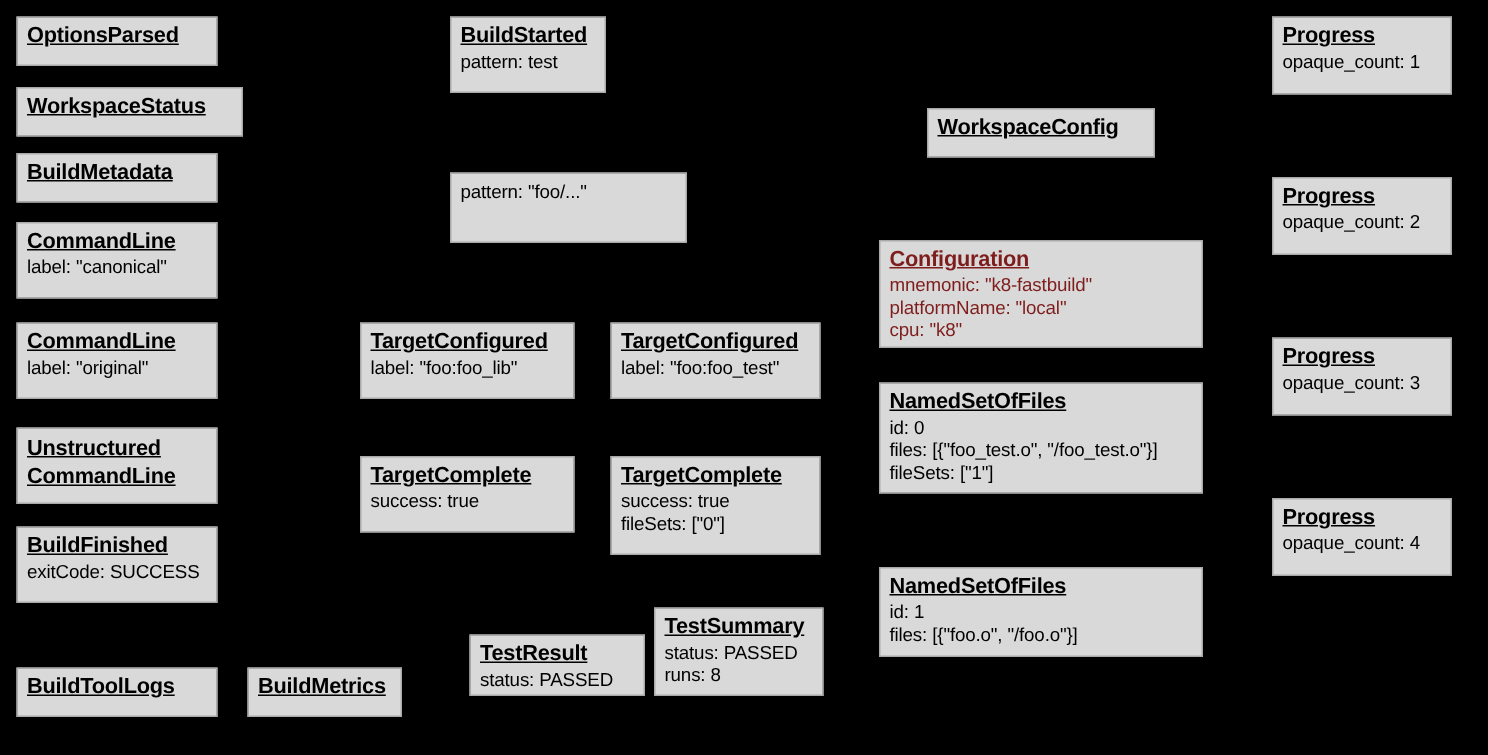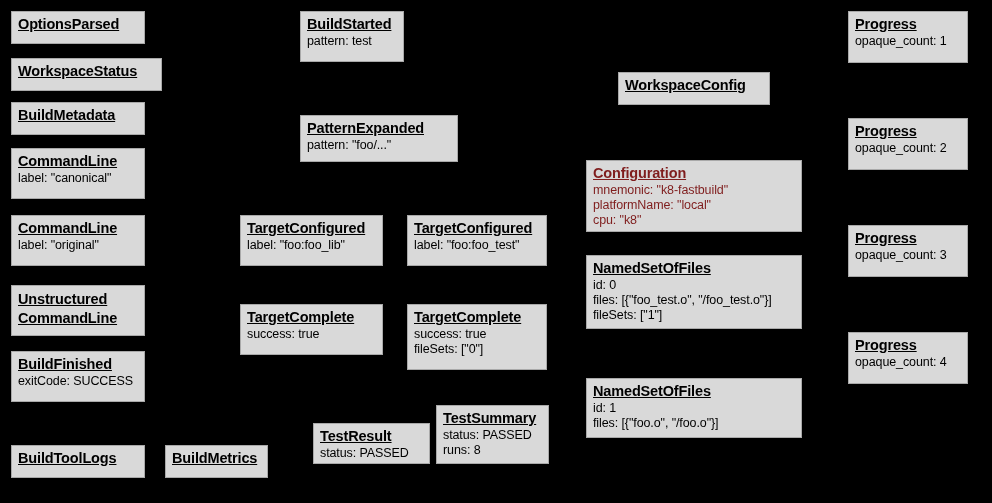--- a/index.html
+++ b/index.html
@@ -87,21 +87,20 @@
     <div class="node" style="left: 165px; top: 445px; width: 103px; height: 33px; background: rgb(217, 217, 217); border-color: rgb(169, 169, 169); color: rgb(0, 0, 0);">
       <div class="node-title">BuildMetrics</div>
     </div>
     <div class="node" style="left: 300px; top: 11px; width: 104px; height: 51px; background: rgb(217, 217, 217); border-color: rgb(169, 169, 169); color: rgb(0, 0, 0);">
       <div class="node-title">BuildStarted</div>
       <div class="node-fields">
         <div class="node-field">pattern: test</div>
       </div>
     </div>
     <div class="node" style="left: 300px; top: 115px; width: 158px; height: 47px; background: rgb(217, 217, 217); border-color: rgb(169, 169, 169); color: rgb(0, 0, 0);">
-      <div class="node-title">PatternExpanded</div>
       <div class="node-fields">
         <div class="node-field">pattern: "foo/..."</div>
       </div>
     </div>
     <div class="node" style="left: 240px; top: 215px; width: 143px; height: 51px; background: rgb(217, 217, 217); border-color: rgb(169, 169, 169); color: rgb(0, 0, 0);">
       <div class="node-title">TargetConfigured</div>
       <div class="node-fields">
         <div class="node-field">label: "foo:foo_lib"</div>
       </div>
     </div>

